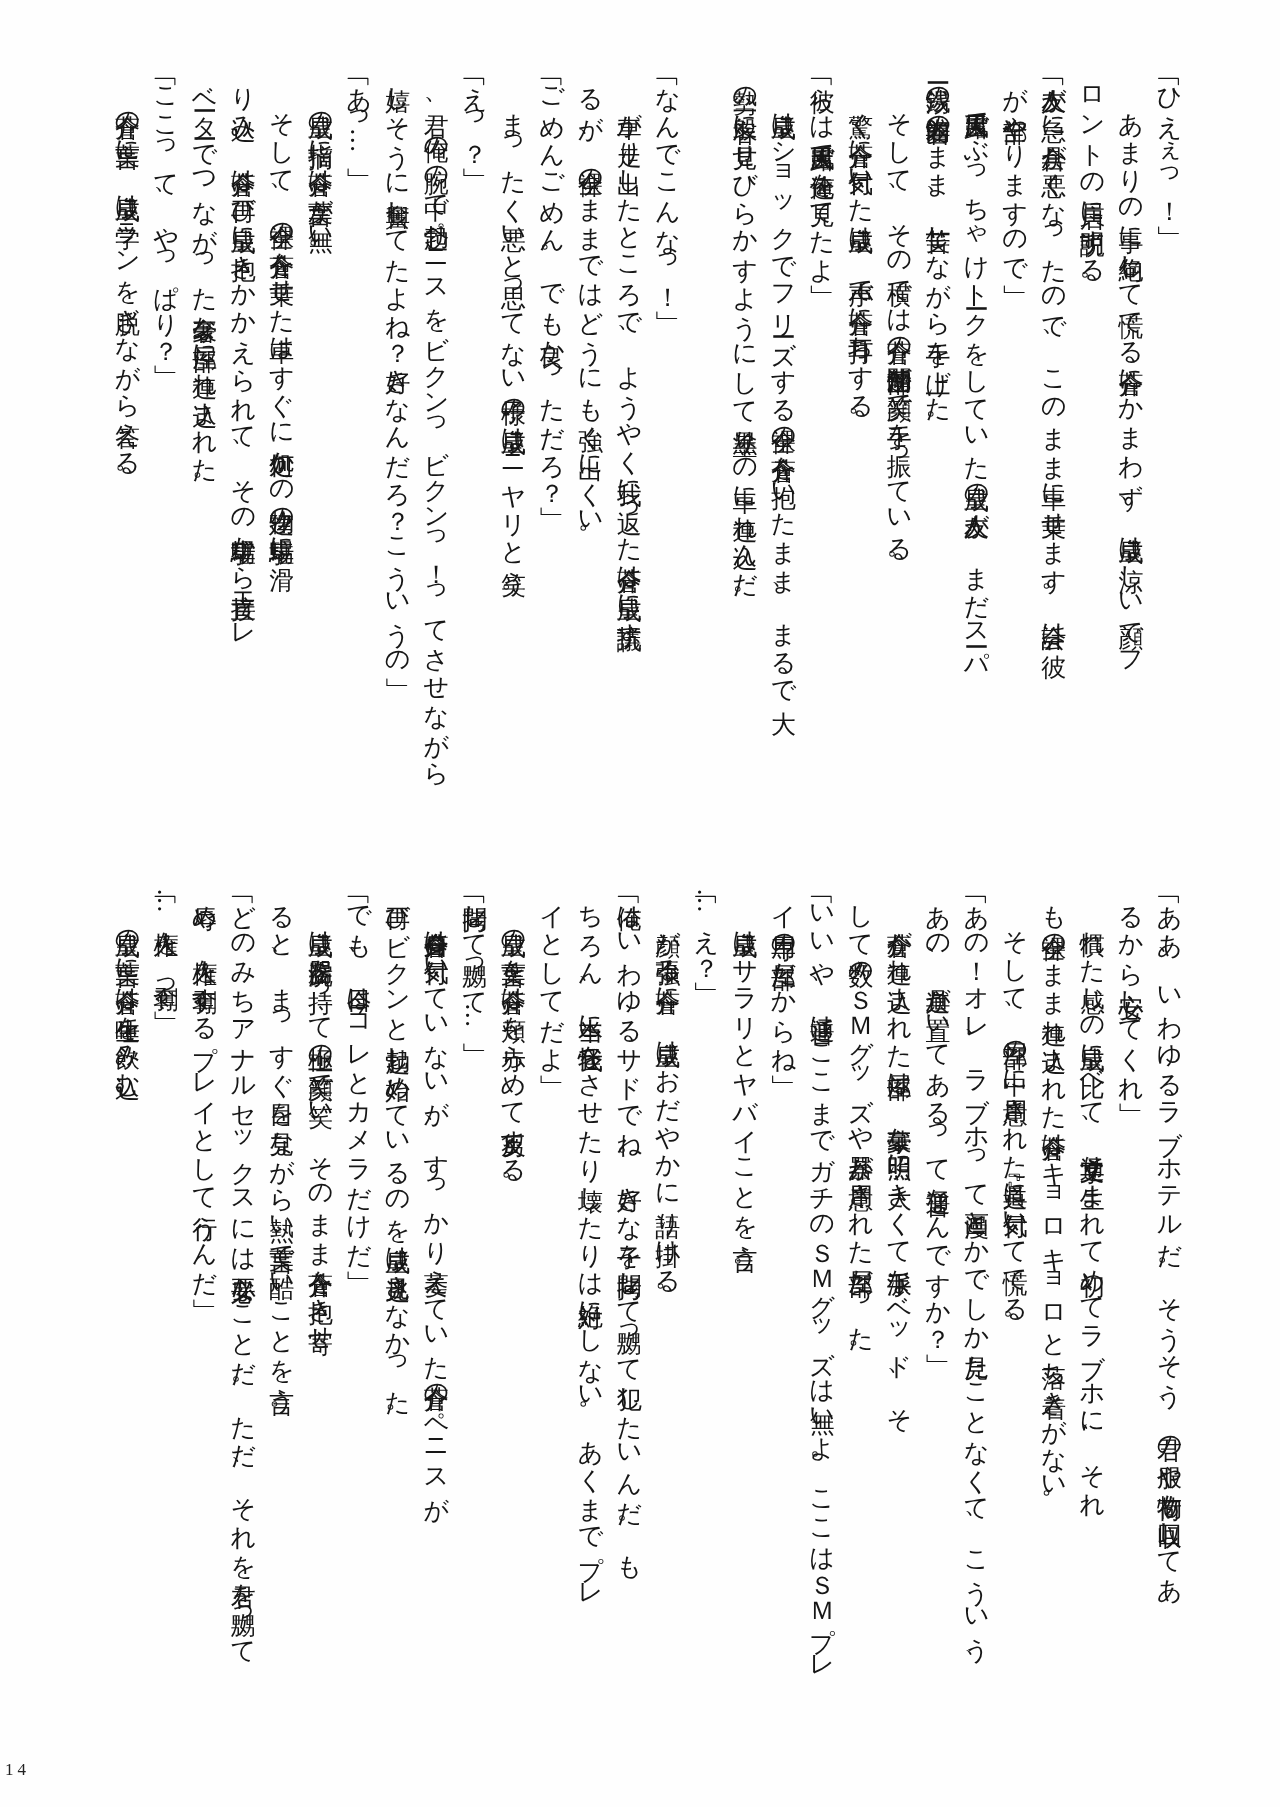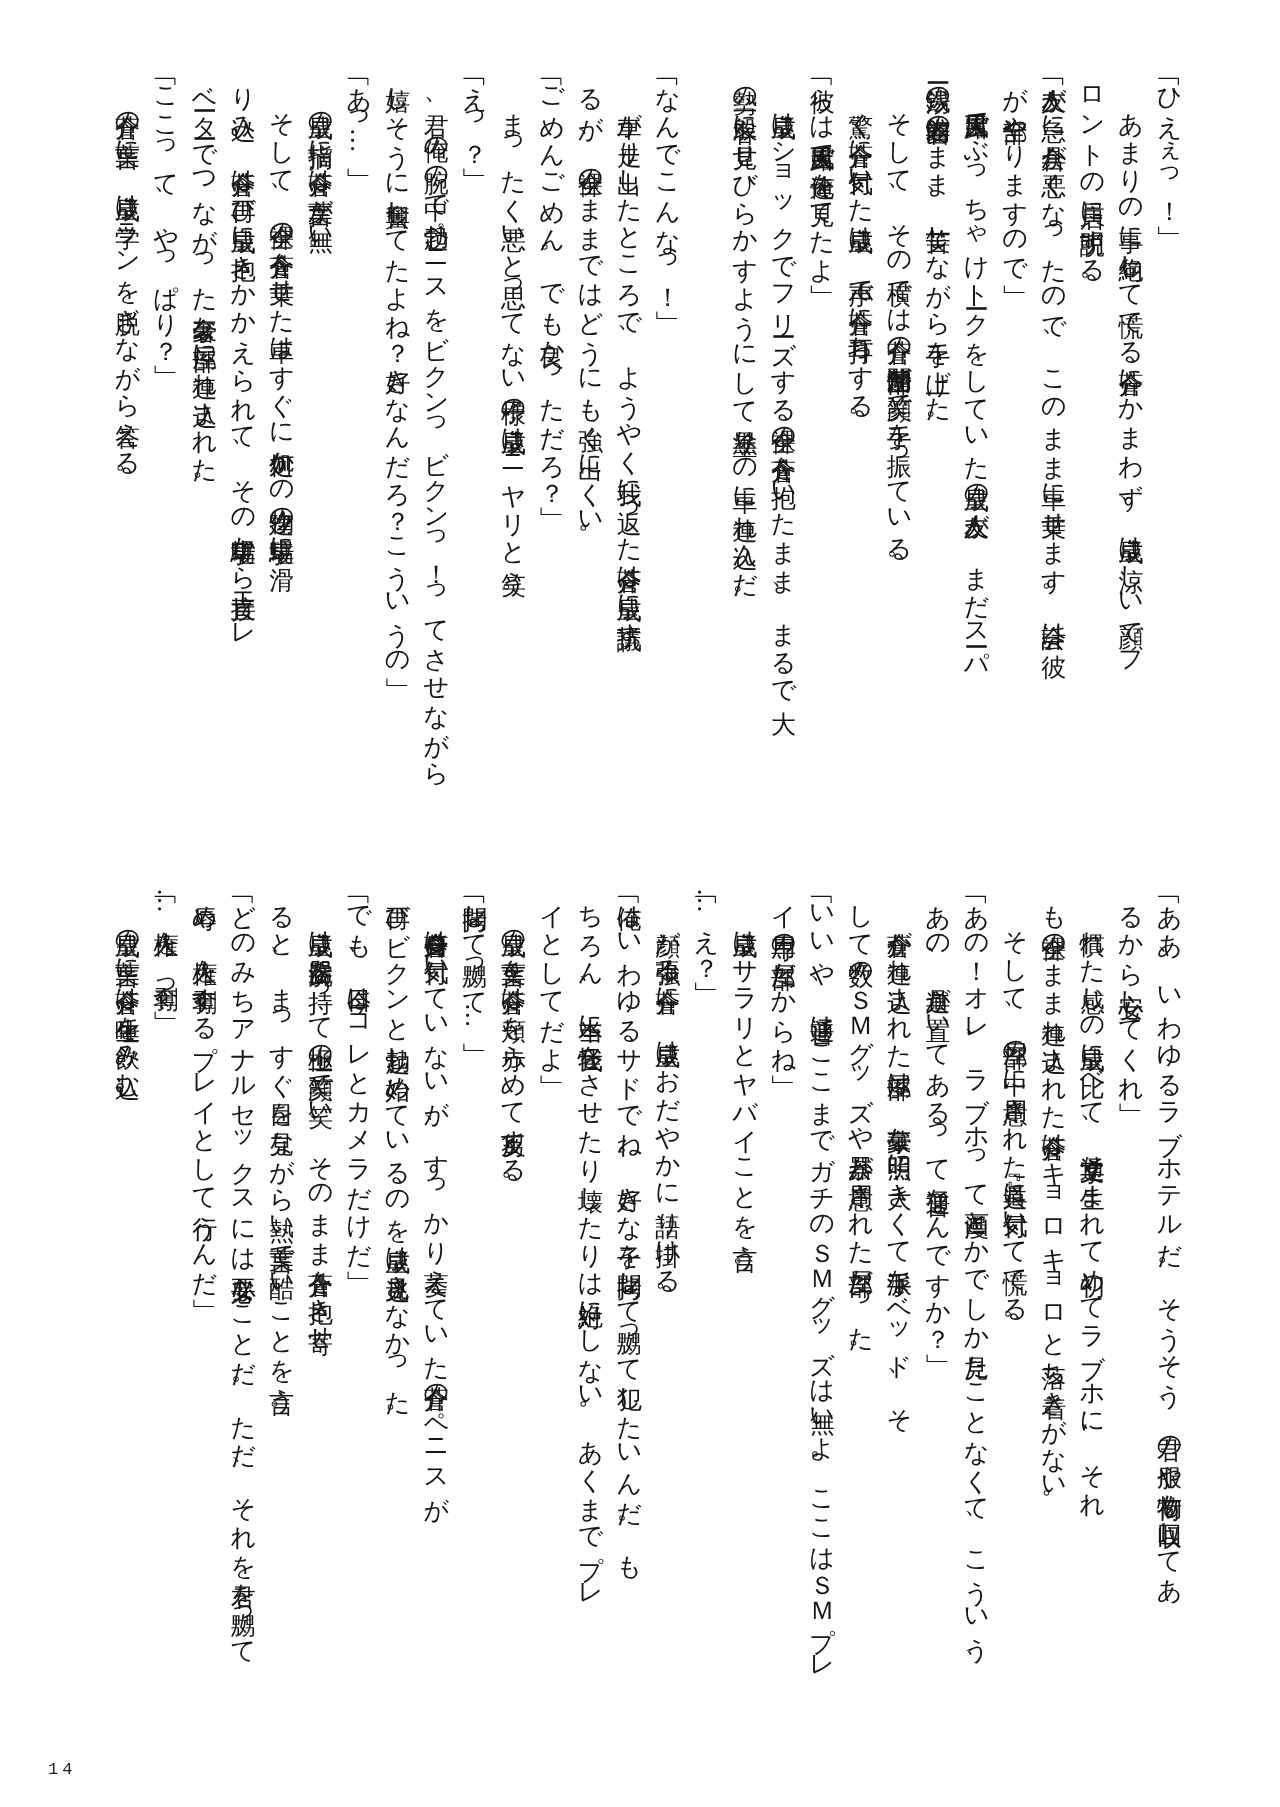--- a/index.html
+++ b/index.html
@@ -32,25 +32,24 @@
   }
   .vblock p.indent {
     text-indent: 25px;
   }
   .vblock-upper { top: 70px; }
   .vblock-lower { top: 888px; }
   .page-number {
     position: absolute;
     left: 5px;
     top: 1760px;
-    font-family: Liberation Mono, monospace;
+    font-family: Liberation Serif, serif;
     font-size: 17px;
     letter-spacing: 4px;
     color: #222222;
-    margin-left: 43px;
   }
 </style>
 </head>
 <body>
 
 <div class="page">
   <div class="vblock vblock-upper">
       <p>「ひえぇっ！」</p>
       <p class="indent">あまりの事に絶句して慌てる蒼介にかまわず、皇成は涼しい顔でフ</p>
       <p>ロントの店員に説明する。</p>

